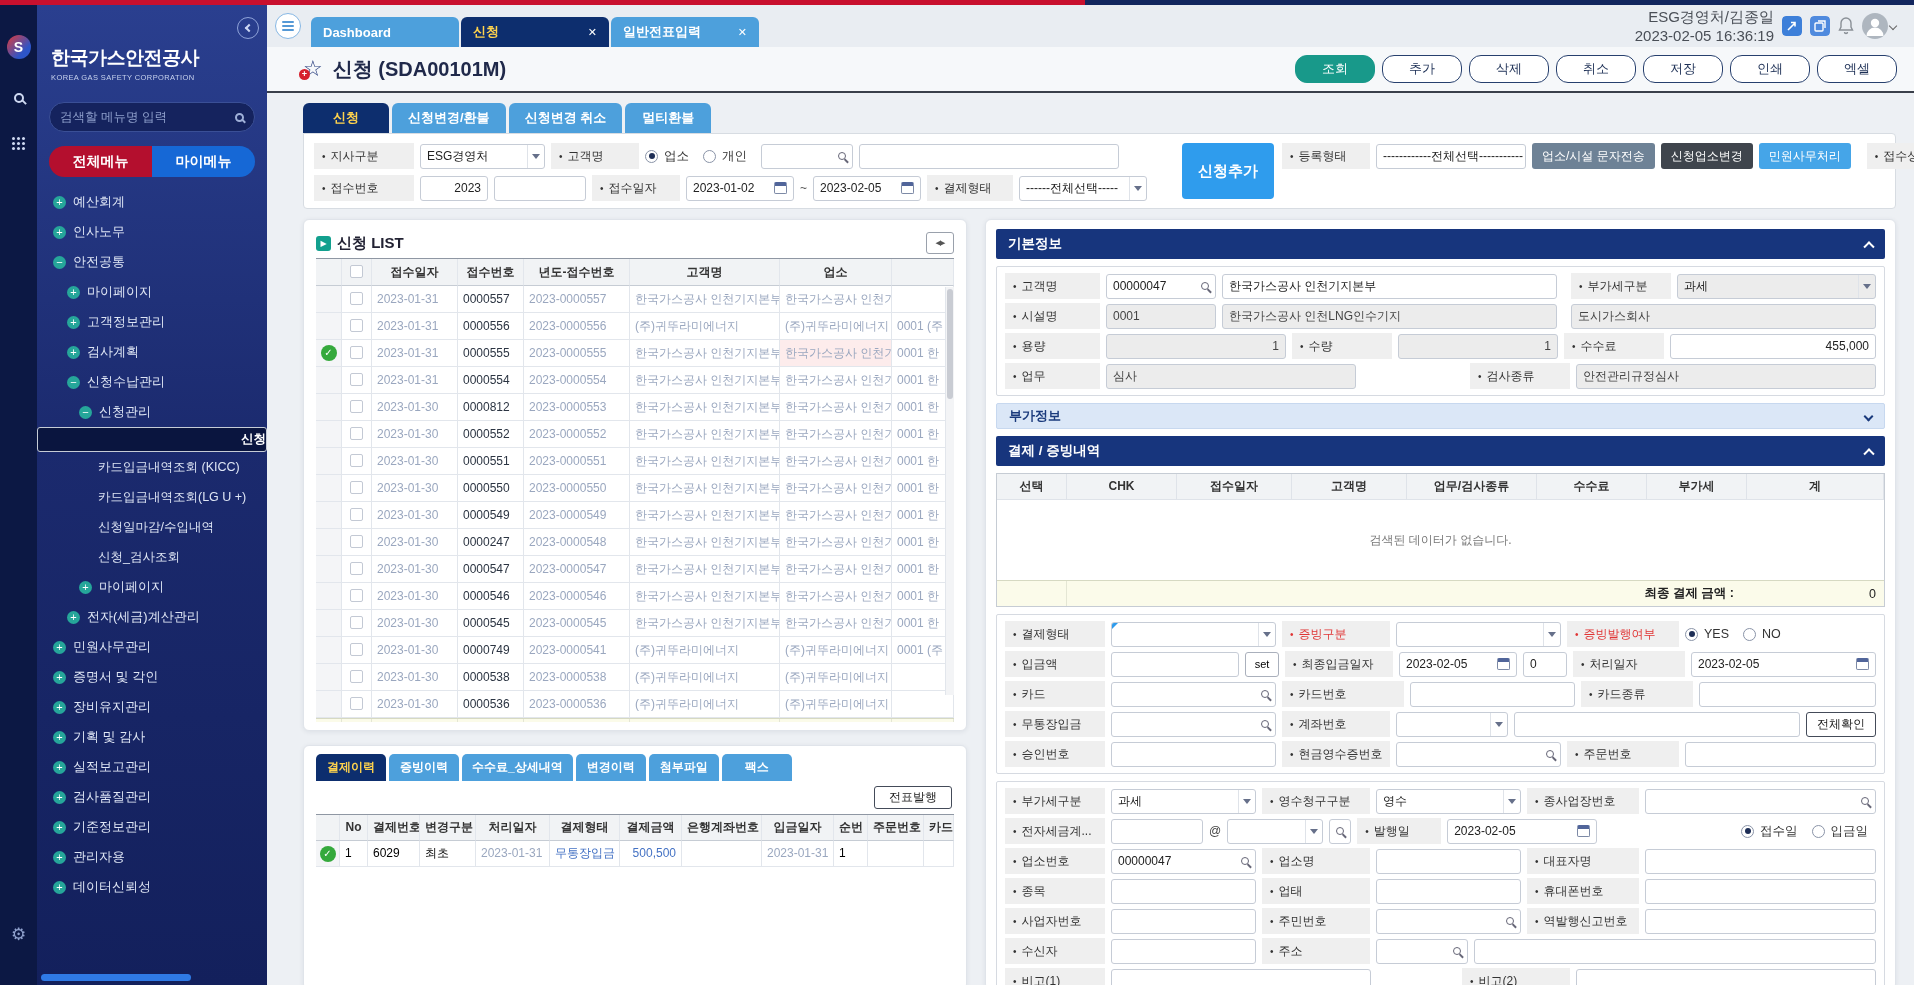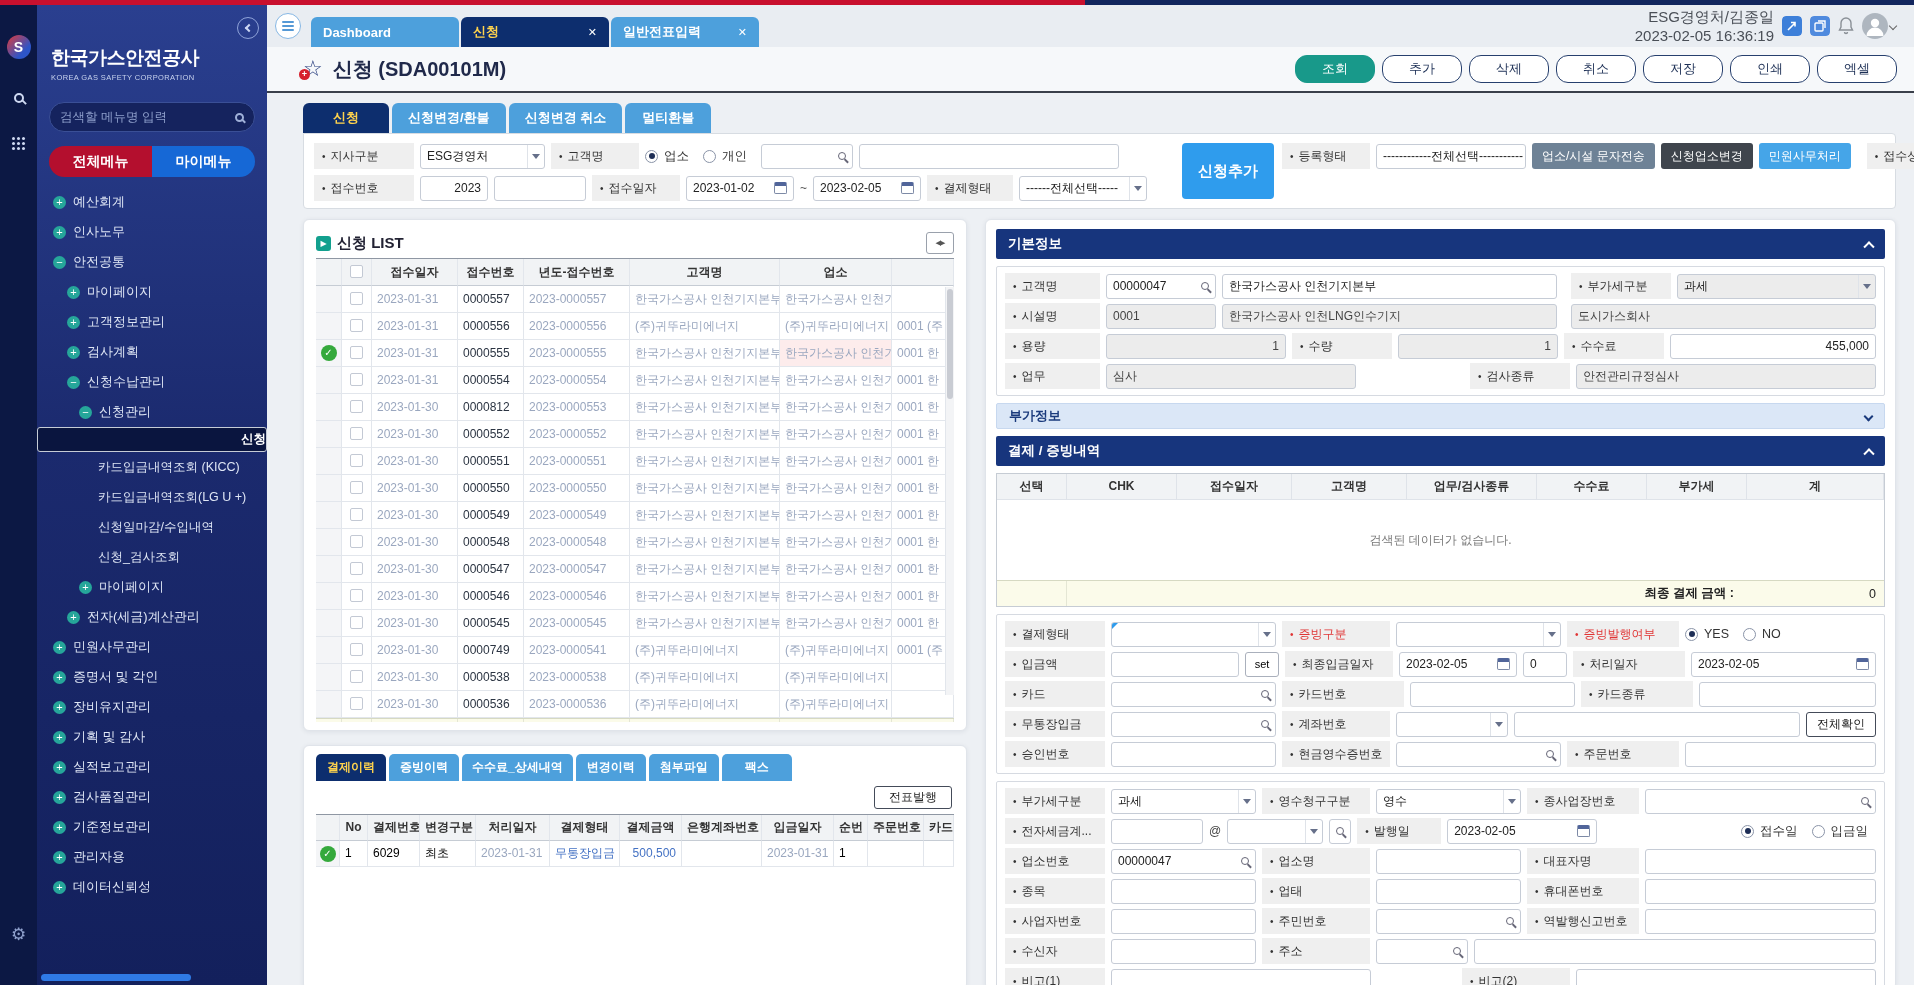--- a/index.html
+++ b/index.html
@@ -669,21 +669,21 @@
                   <div class="c-sh nowrap">한국가스공사 인천기지본부</div>
                   <div class="c-ex nowrap">0001 한</div>
                 </div>
 
                 <div class="lrow">
                   <div class="c-st"></div>
                   <div>
                     <span class="cbx"></span>
                   </div>
                   <div class="c-date nowrap">2023-01-30</div>
-                  <div class="c-no nowrap">0000548</div>
+                  <div class="c-no nowrap">0000247</div>
                   <div class="c-yn nowrap">2023-0000548</div>
                   <div class="c-cu nowrap">한국가스공사 인천기지본부</div>
                   <div class="c-sh nowrap">한국가스공사 인천기지본부</div>
                   <div class="c-ex nowrap">0001 한</div>
                 </div>
 
                 <div class="lrow">
                   <div class="c-st"></div>
                   <div>
                     <span class="cbx"></span>

